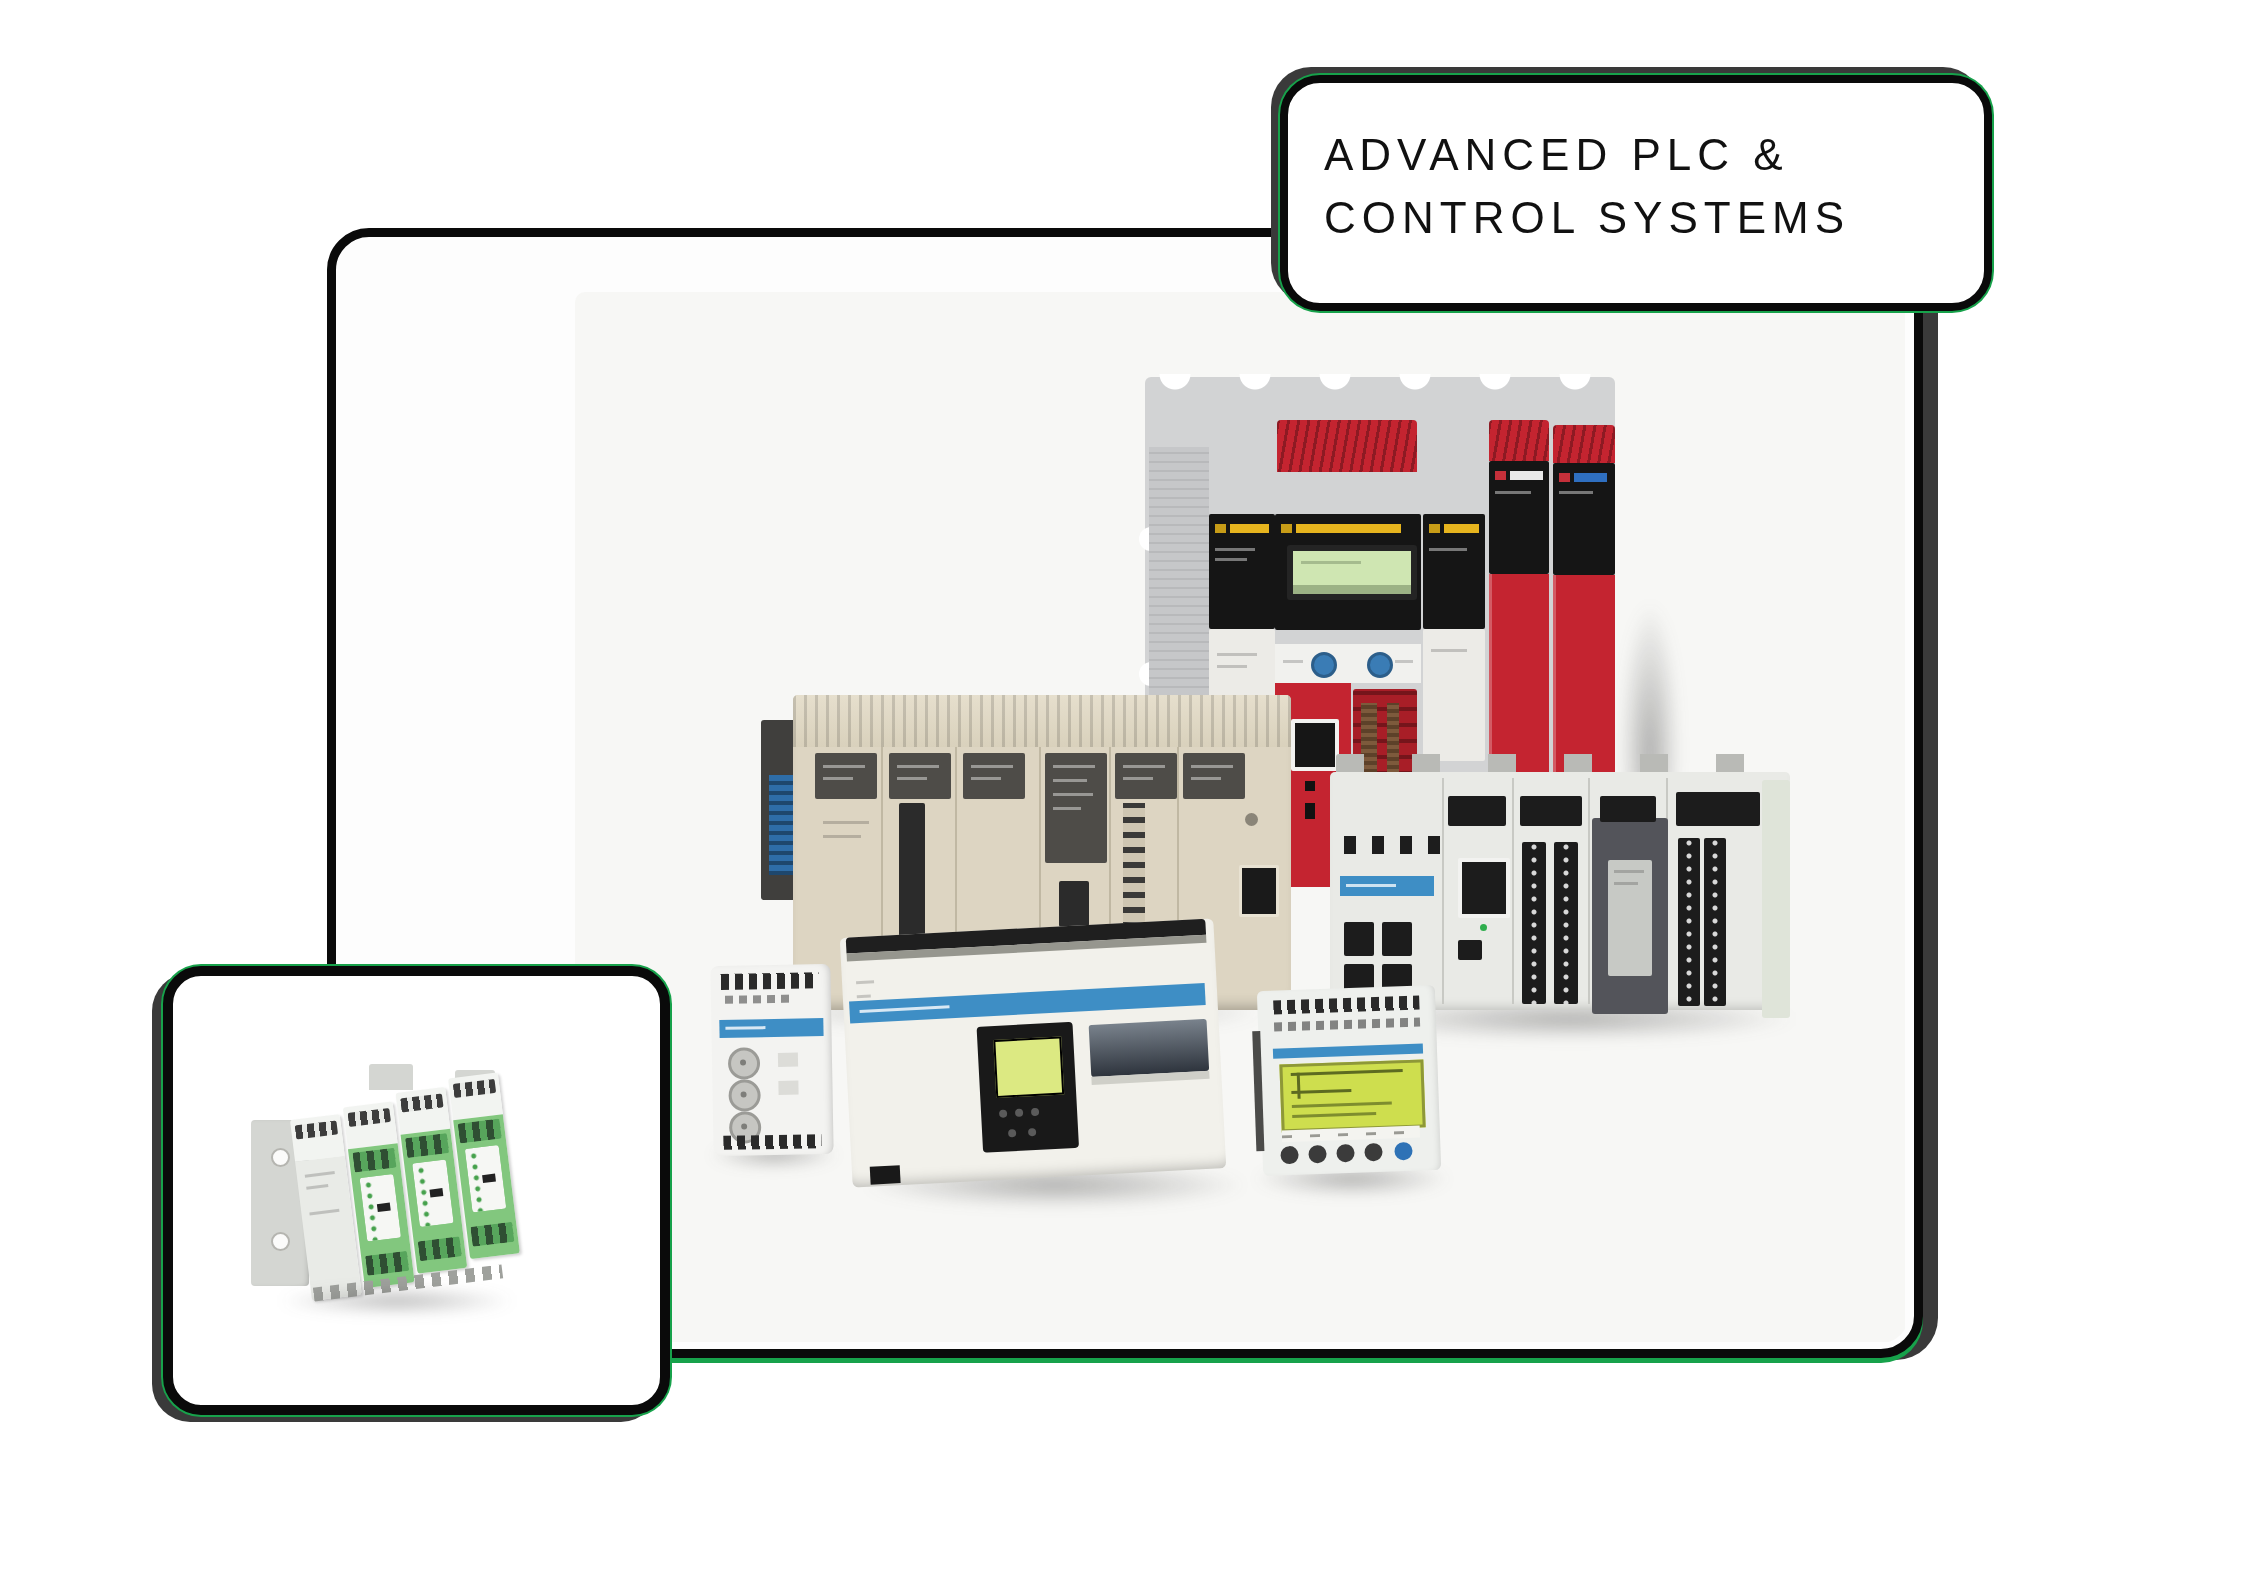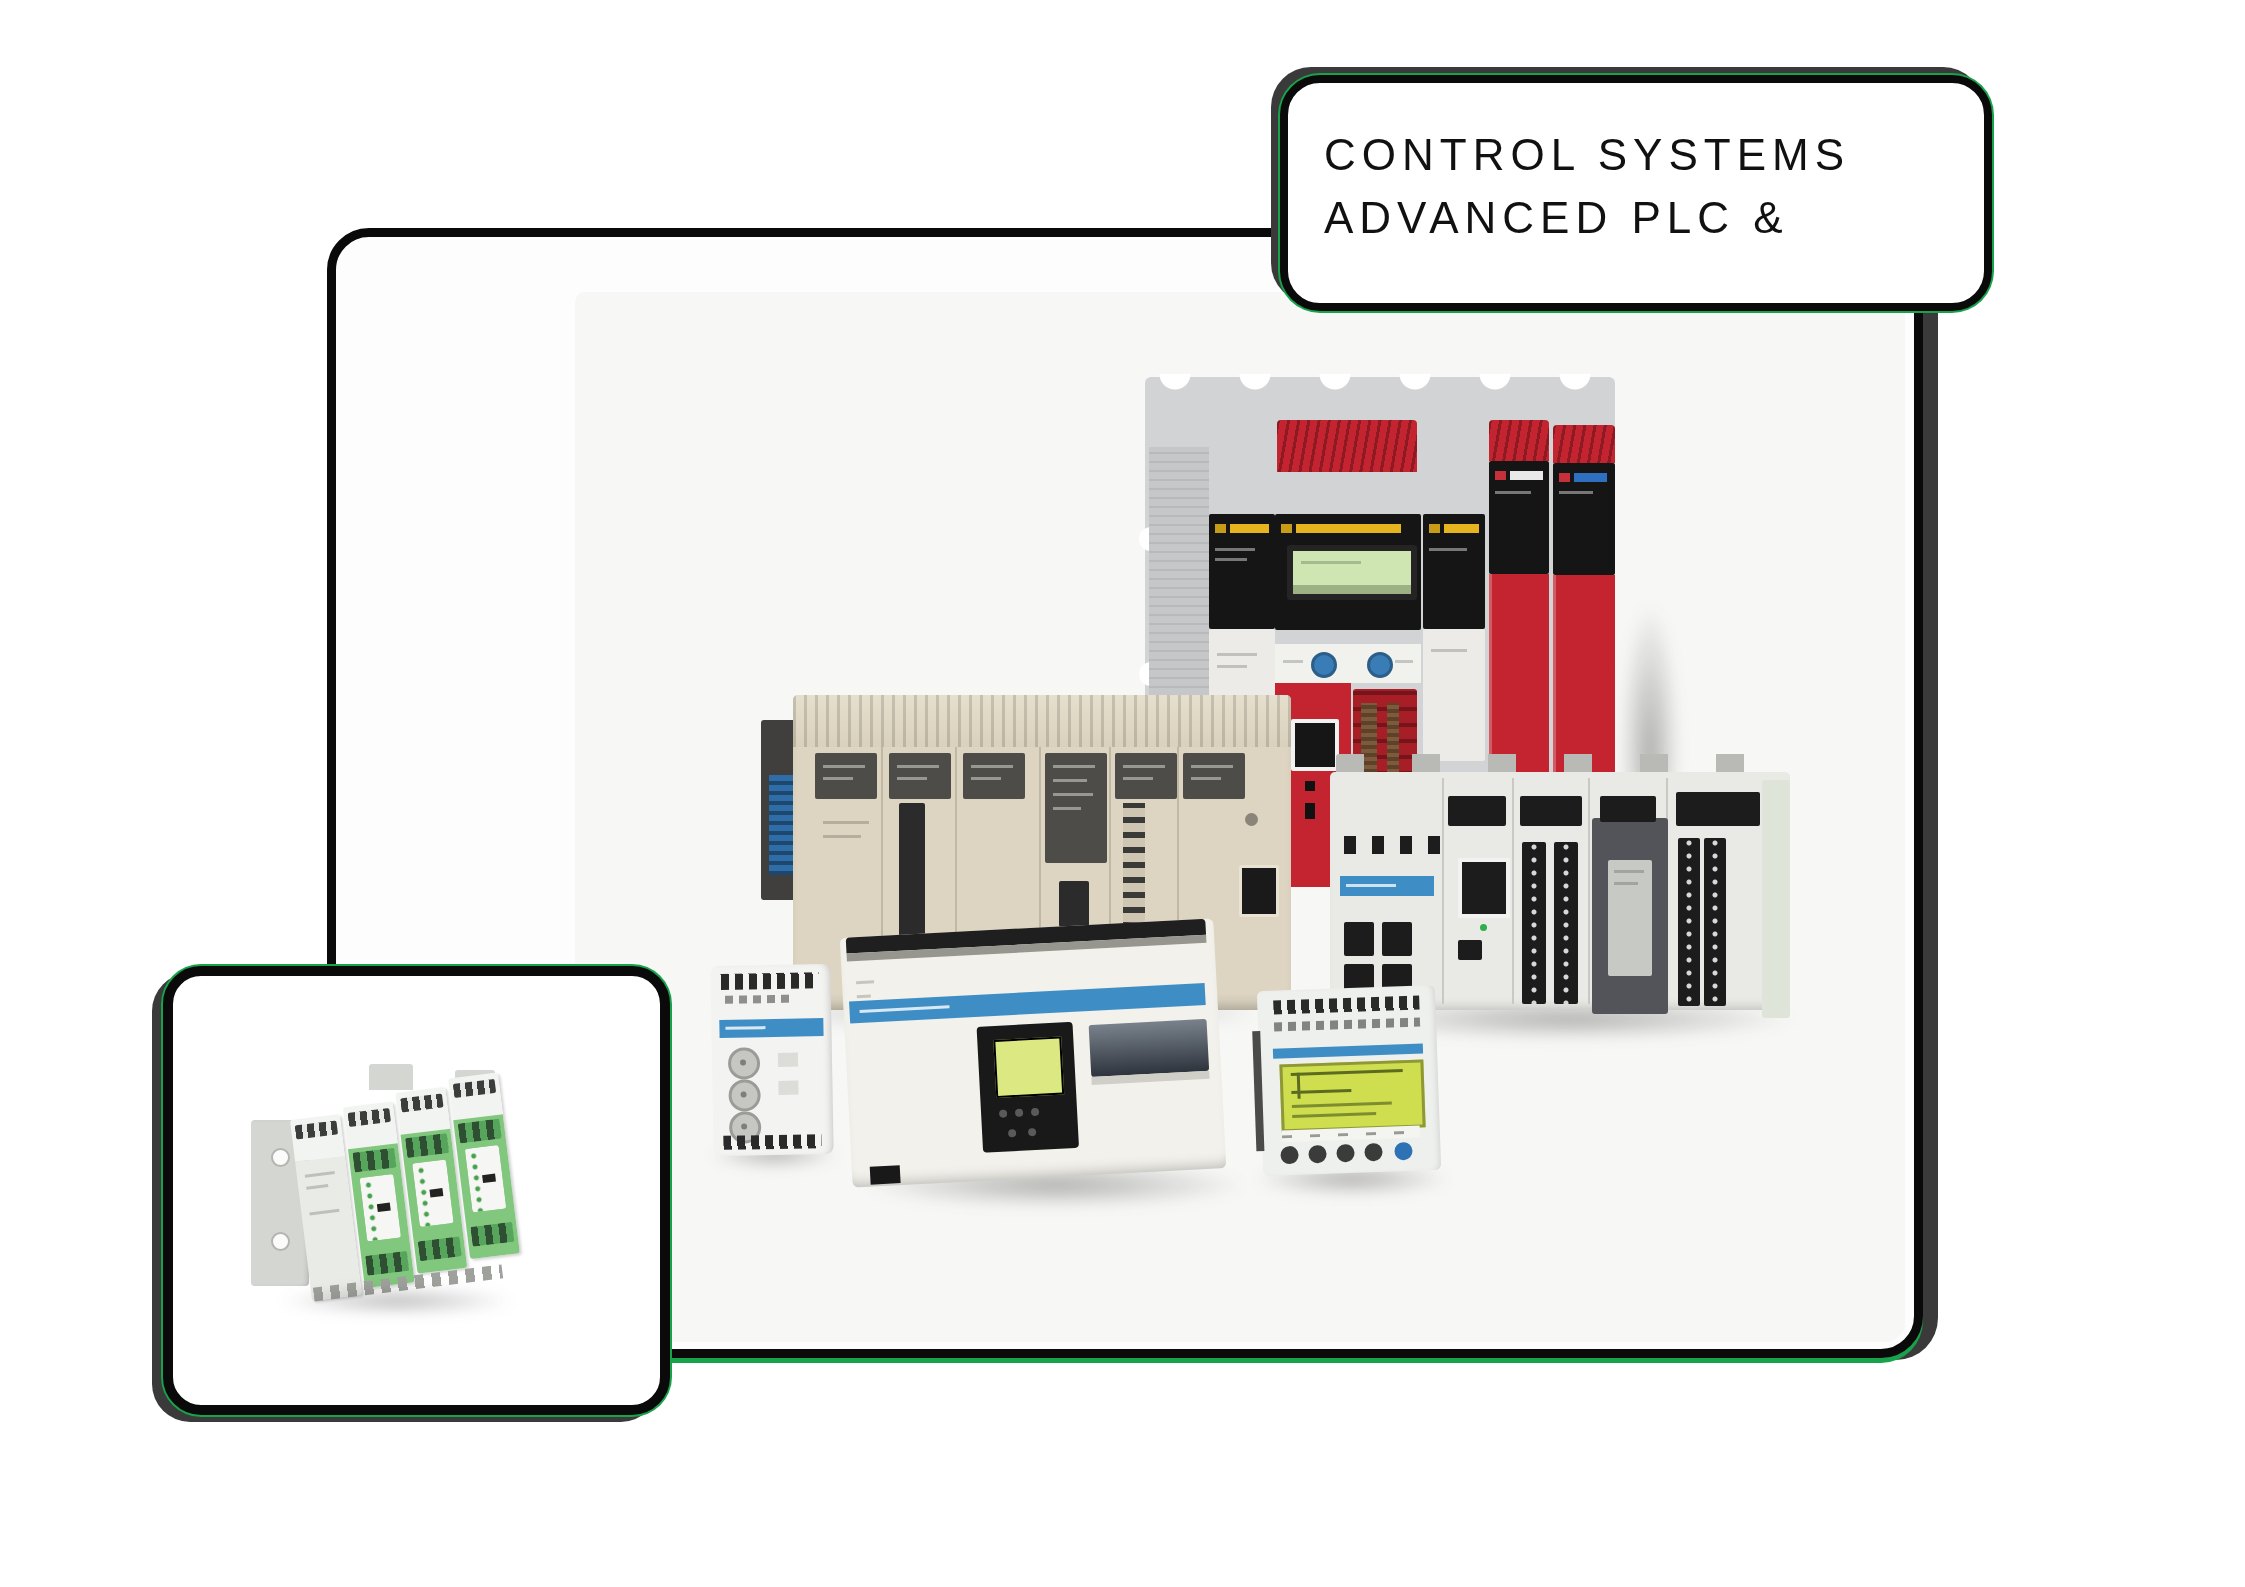--- a/index.html
+++ b/index.html
@@ -437,17 +437,17 @@
               <div class="gterm" style="top:108px;"></div>
             </div>
         </div>
       </div>
       <div class="teeth"></div>
       <div class="a soft" style="left:26px;top:224px;width:240px;height:26px;"></div>
     </div>
   </div>
 
   <div class="a banner">
+    <div class="banner-line">ADVANCED PLC &amp;</div>
     <div class="banner-line">CONTROL SYSTEMS</div>
-    <div class="banner-line">ADVANCED PLC &amp;</div>
   </div>
 
 </div>
 
 </body></html>

